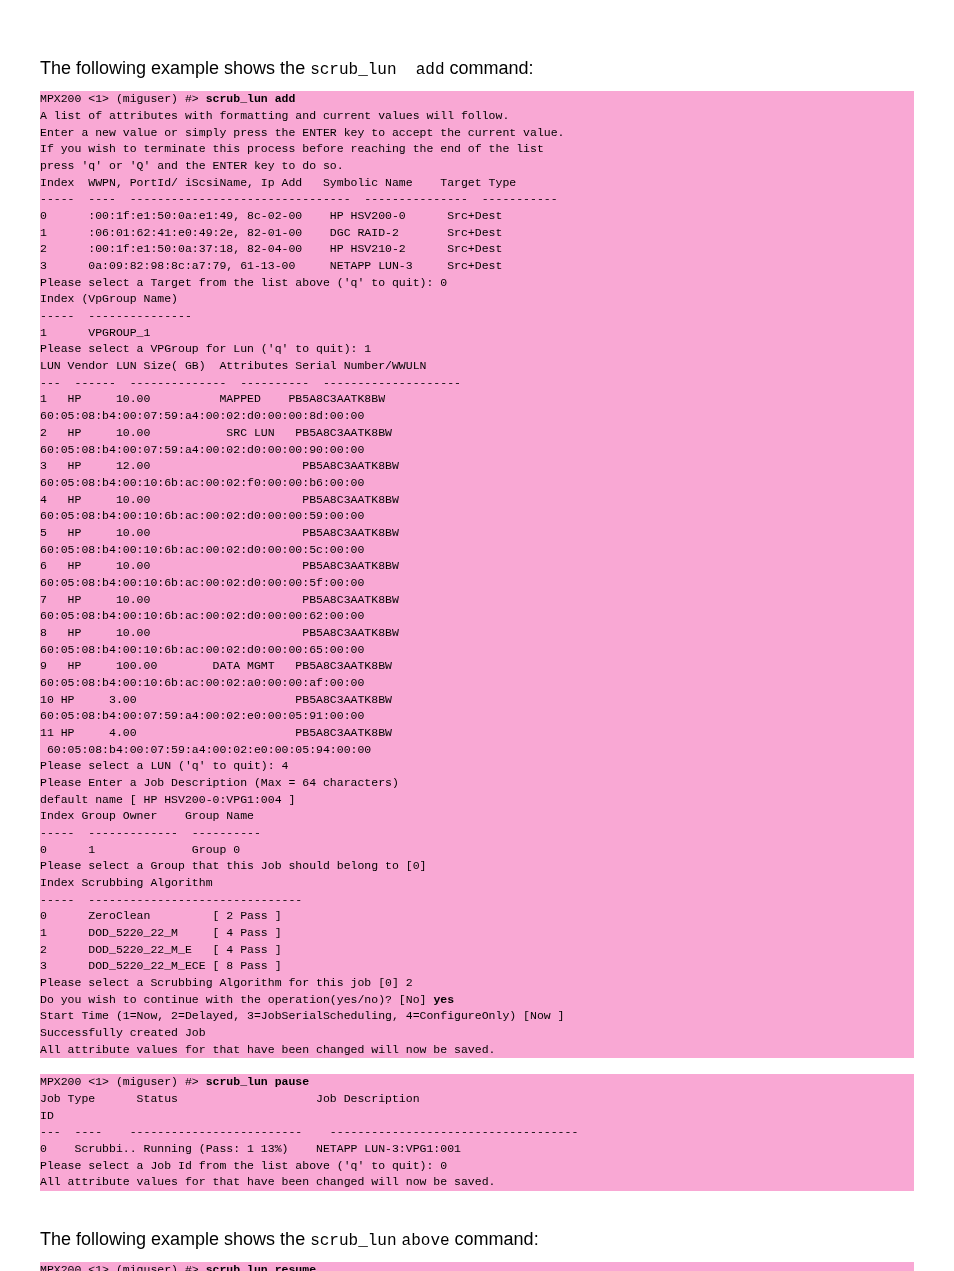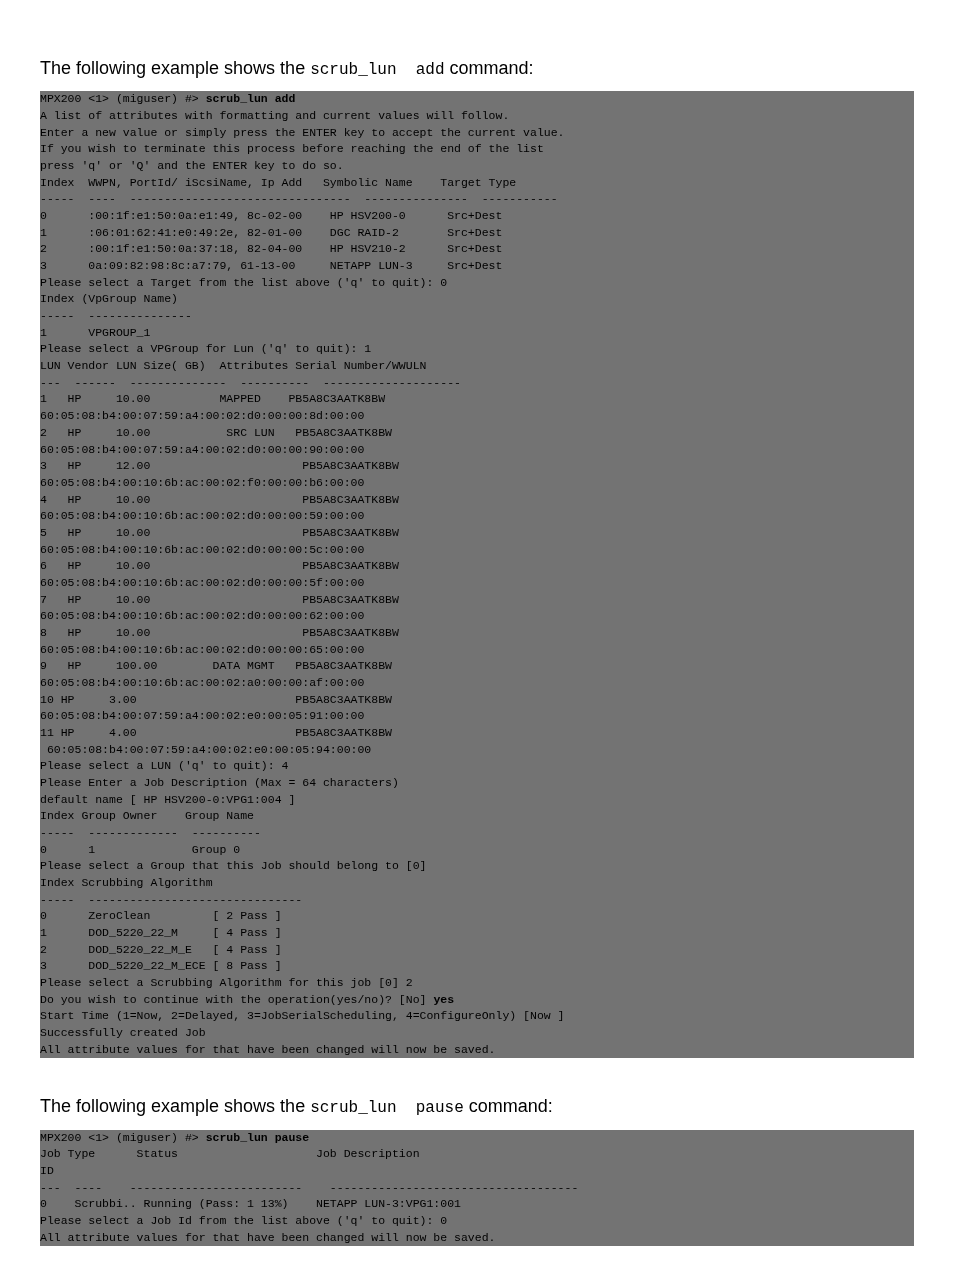--- a/index.html
+++ b/index.html
@@ -25,21 +25,21 @@
       font-family: 'Courier New', Courier, monospace;
       font-size: 16px;
     }
     .code-block {
       font-family: 'Courier New', Courier, monospace;
       font-size: 11.5px;
       line-height: 1.45;
       white-space: pre;
       color: #000000;
       margin-bottom: 16px;
-      background: #737373;
+      background: #f9a8d4;
     }
     .code-block .bold {
       font-weight: bold;
     }
   </style>
 </head>
 <body>
 
 <div>
 
@@ -101,35 +101,32 @@
 2      DOD_5220_22_M_E   [ 4 Pass ]
 3      DOD_5220_22_M_ECE [ 8 Pass ]
 Please select a Scrubbing Algorithm for this job [0] 2
 Do you wish to continue with the operation(yes/no)? [No] <span class="bold">yes</span>
 Start Time (1=Now, 2=Delayed, 3=JobSerialScheduling, 4=ConfigureOnly) [Now ]
 Successfully created Job
 All attribute values for that have been changed will now be saved.</div>
   </div>
 
   <div>
-    <div class="section-heading">
-      <span>The following example shows the </span><span class="mono">scrub_lun&nbsp;&nbsp;pause</span><span> command:</span>
-    </div>
     <div class="code-block"><span>MPX200 &lt;1&gt; (miguser) #&gt; </span><span class="bold">scrub_lun pause</span>
 Job Type      Status                    Job Description
 ID
 ---  ----    -------------------------    ------------------------------------
 0    Scrubbi.. Running (Pass: 1 13%)    NETAPP LUN-3:VPG1:001
 Please select a Job Id from the list above ('q' to quit): 0
 All attribute values for that have been changed will now be saved.</div>
   </div>
 
   <div>
     <div class="section-heading">
-      <span>The following example shows the </span><span class="mono">scrub_lun</span><span> </span><span class="mono">command</span><span> command:</span>
+      <span>The following example shows the </span><span class="mono">scrub_lun</span><span> </span><span class="mono">above</span><span> command:</span>
     </div>
     <div class="code-block"><span>MPX200 &lt;1&gt; (miguser) #&gt; </span><span class="bold">scrub_lun resume</span>
 Job Type      Status                    Job Description
 ID
 ---  ----    -------------------------    ------------------------------------
 0    Scrubbi.. Paused (Pass: 1 13%)    NETAPP LUN-3:VPG1:001
 Please select a Job Id from the list above ('q' to quit): 0
 All attribute values for that have been changed will now be saved.</div>
   </div>
 

